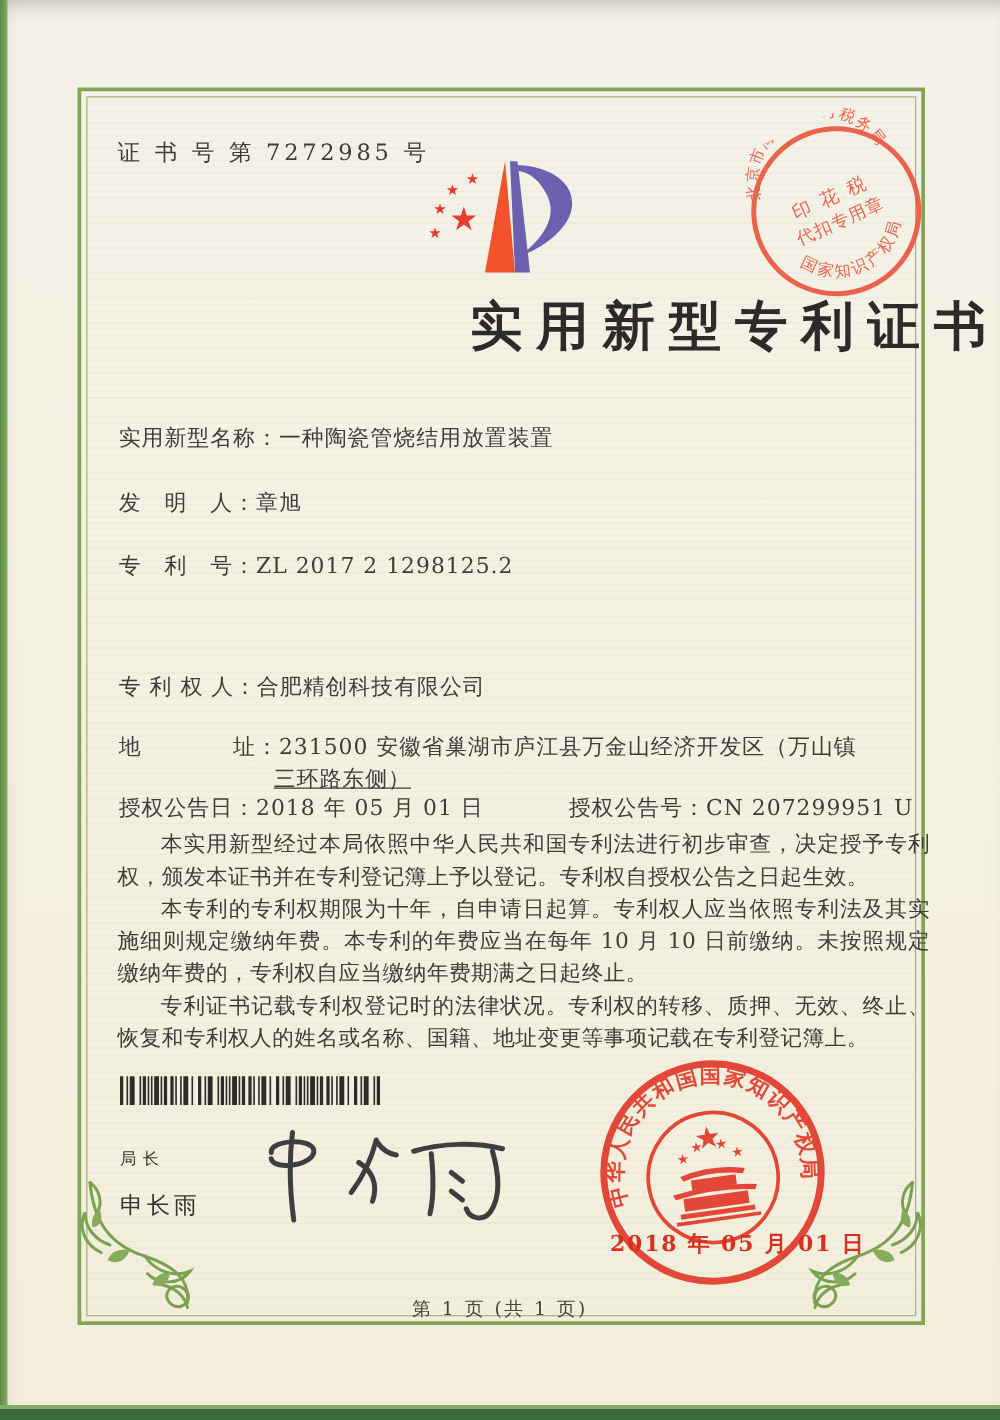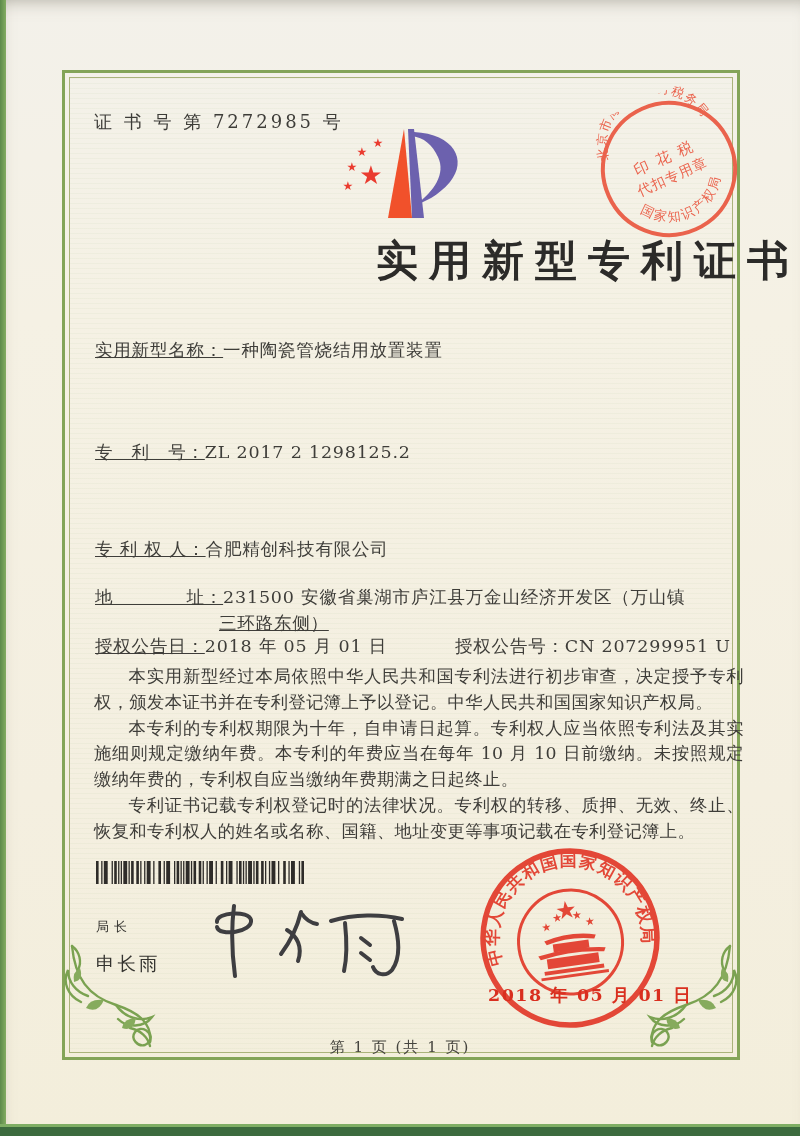--- a/index.html
+++ b/index.html
@@ -23,21 +23,21 @@
     border:1px solid #aab37a;box-sizing:border-box;
     background:repeating-linear-gradient(180deg,rgba(150,185,125,.07) 0 1px,rgba(0,0,0,0) 1px 5px);}
   .corner-orn{position:absolute;width:112px;height:116px;}
   .corner-orn.br{left:626px;top:942px;}
   .corner-orn.bl{left:64px;top:942px;transform:scaleX(-1);}
   .abs{position:absolute;}
   .cert-no{left:94px;top:110px;font-size:18px;letter-spacing:3px;color:#3d3c38;}
   .title{left:0;top:233px;width:800px;text-align:right;font-size:42px;font-weight:600;
     letter-spacing:11px;color:#2c2b29;}
   .row{left:95px;width:648px;font-size:17.5px;color:#3e3d39;letter-spacing:.8px;white-space:nowrap;}
-  .row .lab{display:inline-block;text-decoration:underline;}
+  .row .lab{display:inline-block;}
   .addr2{left:219px;font-size:17.5px;color:#3e3d39;letter-spacing:.8px;text-decoration:underline;}
   .grant-right{position:absolute;left:360px;top:0;}
   .paras{left:94px;top:664px;width:650px;font-size:17.3px;line-height:25.8px;
     color:#3e3d39;text-align:justify;letter-spacing:.4px;}
   .paras p{margin:0;text-indent:2em;}
   .barcode{left:94px;top:860px;width:218px;height:26px;}
   .role{left:96px;top:918px;font-size:13px;letter-spacing:5px;color:#34332f;}
   .dname{left:96px;top:951px;font-size:18.5px;letter-spacing:3px;color:#34332f;}
   .sig{left:204px;top:890px;width:212px;height:98px;}
   .tax-stamp{left:596px;top:96px;width:146px;height:146px;transform:rotate(-24deg);opacity:.92;}
@@ -114,40 +114,43 @@
       <text x="44" y="32" font-size="12">★</text>
       <text x="60" y="23" font-size="12">★</text>
     </g>
   </svg>
 
   <div class="abs title">实用新型专利证书</div>
 
   <div class="abs row" style="top:338px">
     <span class="lab">实用新型名称：</span><span>一种陶瓷管烧结用放置装置</span>
   </div>
+  <div class="abs row" style="top:390px">
+    <span class="lab">发　明　人：</span><span>章旭</span>
+  </div>
   <div class="abs row" style="top:440px">
     <span class="lab">专　利　号：</span><span>ZL 2017 2 1298125.2</span>
   </div>
   <div class="abs row" style="top:537px">
     <span class="lab">专 利 权 人：</span><span>合肥精创科技有限公司</span>
   </div>
   <div class="abs row" style="top:585px">
     <span class="lab">地　　　　址：</span><span>231500 安徽省巢湖市庐江县万金山经济开发区（万山镇</span>
   </div>
   <div class="abs addr2" style="top:611px">三环路东侧）</div>
 
   <div class="abs row" style="top:634px">
     <span class="lab">授权公告日：</span><span>2018 年 05 月 01 日</span>
     <span class="grant-right">
       <span>授权公告号：</span><span>CN 207299951 U</span>
     </span>
   </div>
 
   <div class="abs paras">
-    <p>本实用新型经过本局依照中华人民共和国专利法进行初步审查，决定授予专利权，颁发本证书并在专利登记簿上予以登记。中华人民共和国国家知识产权局。</p>
+    <p>本实用新型经过本局依照中华人民共和国专利法进行初步审查，决定授予专利权，颁发本证书并在专利登记簿上予以登记。专利权自授权公告之日起生效。</p>
     <p>本专利的专利权期限为十年，自申请日起算。专利权人应当依照专利法及其实施细则规定缴纳年费。本专利的年费应当在每年 10 月 10 日前缴纳。未按照规定缴纳年费的，专利权自应当缴纳年费期满之日起终止。</p>
     <p>专利证书记载专利权登记时的法律状况。专利权的转移、质押、无效、终止、恢复和专利权人的姓名或名称、国籍、地址变更等事项记载在专利登记簿上。</p>
   </div>
 
   <div class="abs barcode">
     <svg width="218" height="26" viewBox="0 0 218 26">
         <g fill="#2e2c29">
           <rect x="2" y="1" width="2.6" height="23"></rect>
           <rect x="7.2" y="1" width="1.3" height="23"></rect>
           <rect x="9.8" y="1" width="3.9000000000000004" height="23"></rect>

